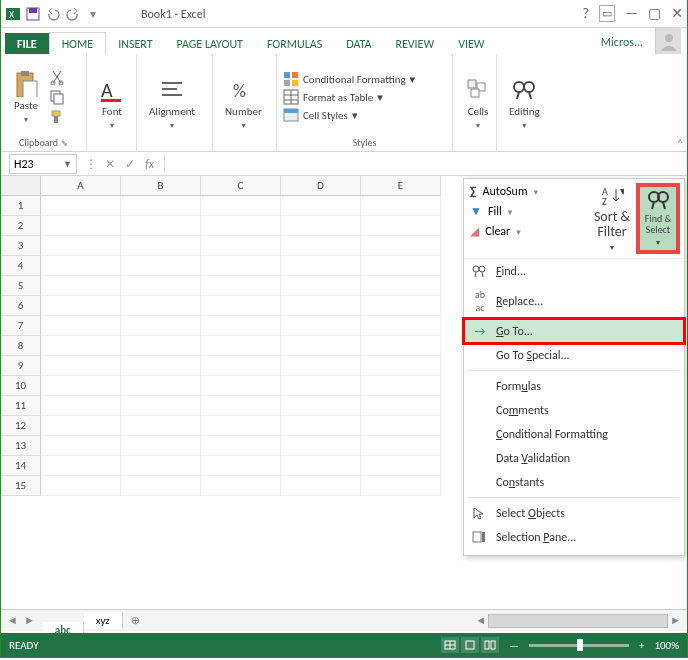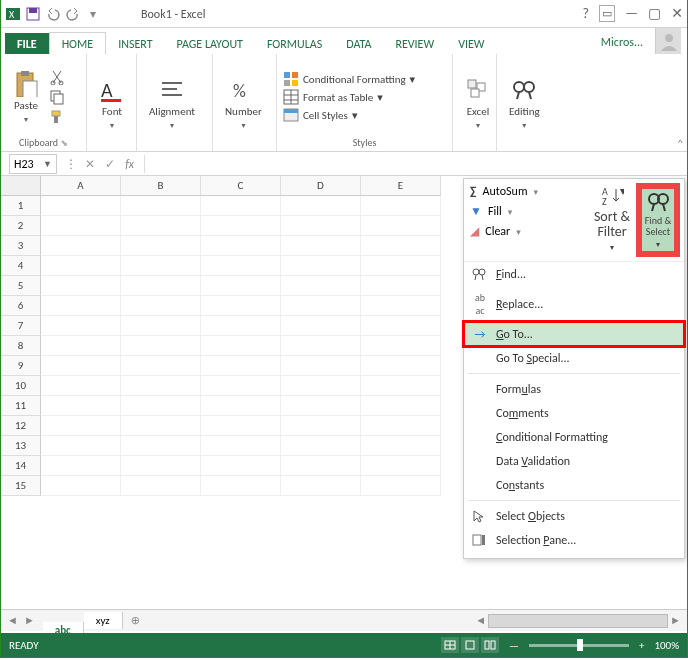--- a/index.html
+++ b/index.html
@@ -30,21 +30,21 @@
   .big-btn { display:flex; flex-direction:column; align-items:center; justify-content:center; padding:4px 6px; font-size:11px; color:#444; gap:2px; height:78px;}
   .big-btn .ico { width:26px; height:26px; }
   .big-btn .caret { font-size:8px; color:#666;}
   .styles-list { display:flex; flex-direction:column; gap:2px; font-size:11px; color:#444;}
   .styles-list .row { display:flex; align-items:center; gap:4px;}
   .styles-list .ico { width:16px; height:16px;}
   .collapse { position:absolute; right:4px; bottom:2px; font-size:11px; color:#888;}
 
   
   .formula-row { height:24px; display:flex; align-items:center; padding:2px 8px; border-bottom:1px solid #d4d4d4; font-size:12px; gap:8px;}
-  .namebox { width:48px; border:1px solid #ccc; height:20px; display:flex; align-items:center; padding:0 4px; justify-content:space-between;}
+  .namebox { width:68px; border:1px solid #ccc; height:20px; display:flex; align-items:center; padding:0 4px; justify-content:space-between;}
   .namebox .dd { font-size:9px; color:#666;}
   .fx-btn { color:#999; font-size:12px;}
   .fx-input-wrap { display:flex; align-items:center; gap:10px; flex:1;}
   .fx-label { font-style:italic; color:#888;}
 
   
   .grid-area { display:flex; height: 380px; position:relative;}
   .rowhdrs { width:40px; display:flex; flex-direction:column; font-size:11px; color:#444;}
   .corner { height:20px; border-bottom:1px solid #ccc; border-right:1px solid #ccc; background:#f0f0f0;}
   .rowhdr { height:20px; border-bottom:1px solid #ddd; border-right:1px solid #ccc; display:flex; align-items:center; justify-content:center; background:#f9f9f9;}
@@ -55,21 +55,21 @@
   .cellrow { height:20px; display:flex;}
   .cell { width:80px; border-right:1px solid #eee; border-bottom:1px solid #eee;}
 
   
   .dropdown { position:absolute; top:178px; left:462px; width:222px; background:#fff; border:1px solid #ccc; box-shadow: 2px 2px 6px rgba(0,0,0,0.2); font-size:12px; z-index:20; padding-bottom:6px;}
   .dropdown .top-row { display:flex; align-items:flex-start; padding:4px; gap:4px; border-bottom:1px solid #eee;}
   .dropdown .top-left { display:flex; flex-direction:column; gap:4px; flex:1;}
   .dropdown .top-left .item { display:flex; align-items:center; gap:6px; padding:1px 2px;}
   .dropdown .top-right { display:flex; gap:2px;}
   .mini-col { display:flex; flex-direction:column; align-items:center; width:44px; font-size:11px; color:#444; padding:2px; gap:2px;}
-  .mini-col.active { background:#b7dbbe; border:6px solid #ef4444; }
+  .mini-col.active { background:#b7dbbe; border:4px solid #ef4444; }
   .menu-item { display:flex; align-items:center; gap:8px; padding:5px 10px 5px 8px; color:#333; }
   .menu-item .mi-ico { width:16px; text-align:center; color:#666;}
   .menu-item.highlight { background:#cce8d2; outline:3px solid red; outline-offset:-1px;}
   .menu-item .u { text-decoration:underline;}
   .sep { height:1px; background:#e4e4e4; margin:3px 4px;}
 
   
   .sheet-bar { position:absolute; bottom:26px; left:0; right:0; height:22px; background:#f4f4f4; border-top:1px solid #ccc; display:flex; align-items:center; font-size:11px; padding-left:6px;}
   .sheet-nav { display:flex; gap:6px; color:#888; padding-right:8px;}
   .sheet-tab { padding:2px 12px; border-right:1px solid #ccc; background:#fff;}
@@ -268,21 +268,21 @@
   </div>
 
   <div class="ribbon-group" style="width:44px">
     <div class="content">
           <div class="big-btn">
       <svg class="ico" width="26" height="26">
               <rect x="3" y="3" width="8" height="8" fill="#eee" stroke="#888"></rect>
               <rect x="12" y="6" width="8" height="8" fill="#fff" stroke="#888"></rect>
               <rect x="6" y="12" width="8" height="8" fill="#fff" stroke="#888"></rect>
             </svg>
-      <span>Excel</span>
+      <span>Cells</span>
             <span class="caret">▾</span>
     </div>
         </div>
         <div class="label"></div>
   </div>
 
   <div class="ribbon-group" style="width:56px;border-right:none">
     <div class="content">
           <div class="big-btn">
       <svg class="ico" width="26" height="26">

